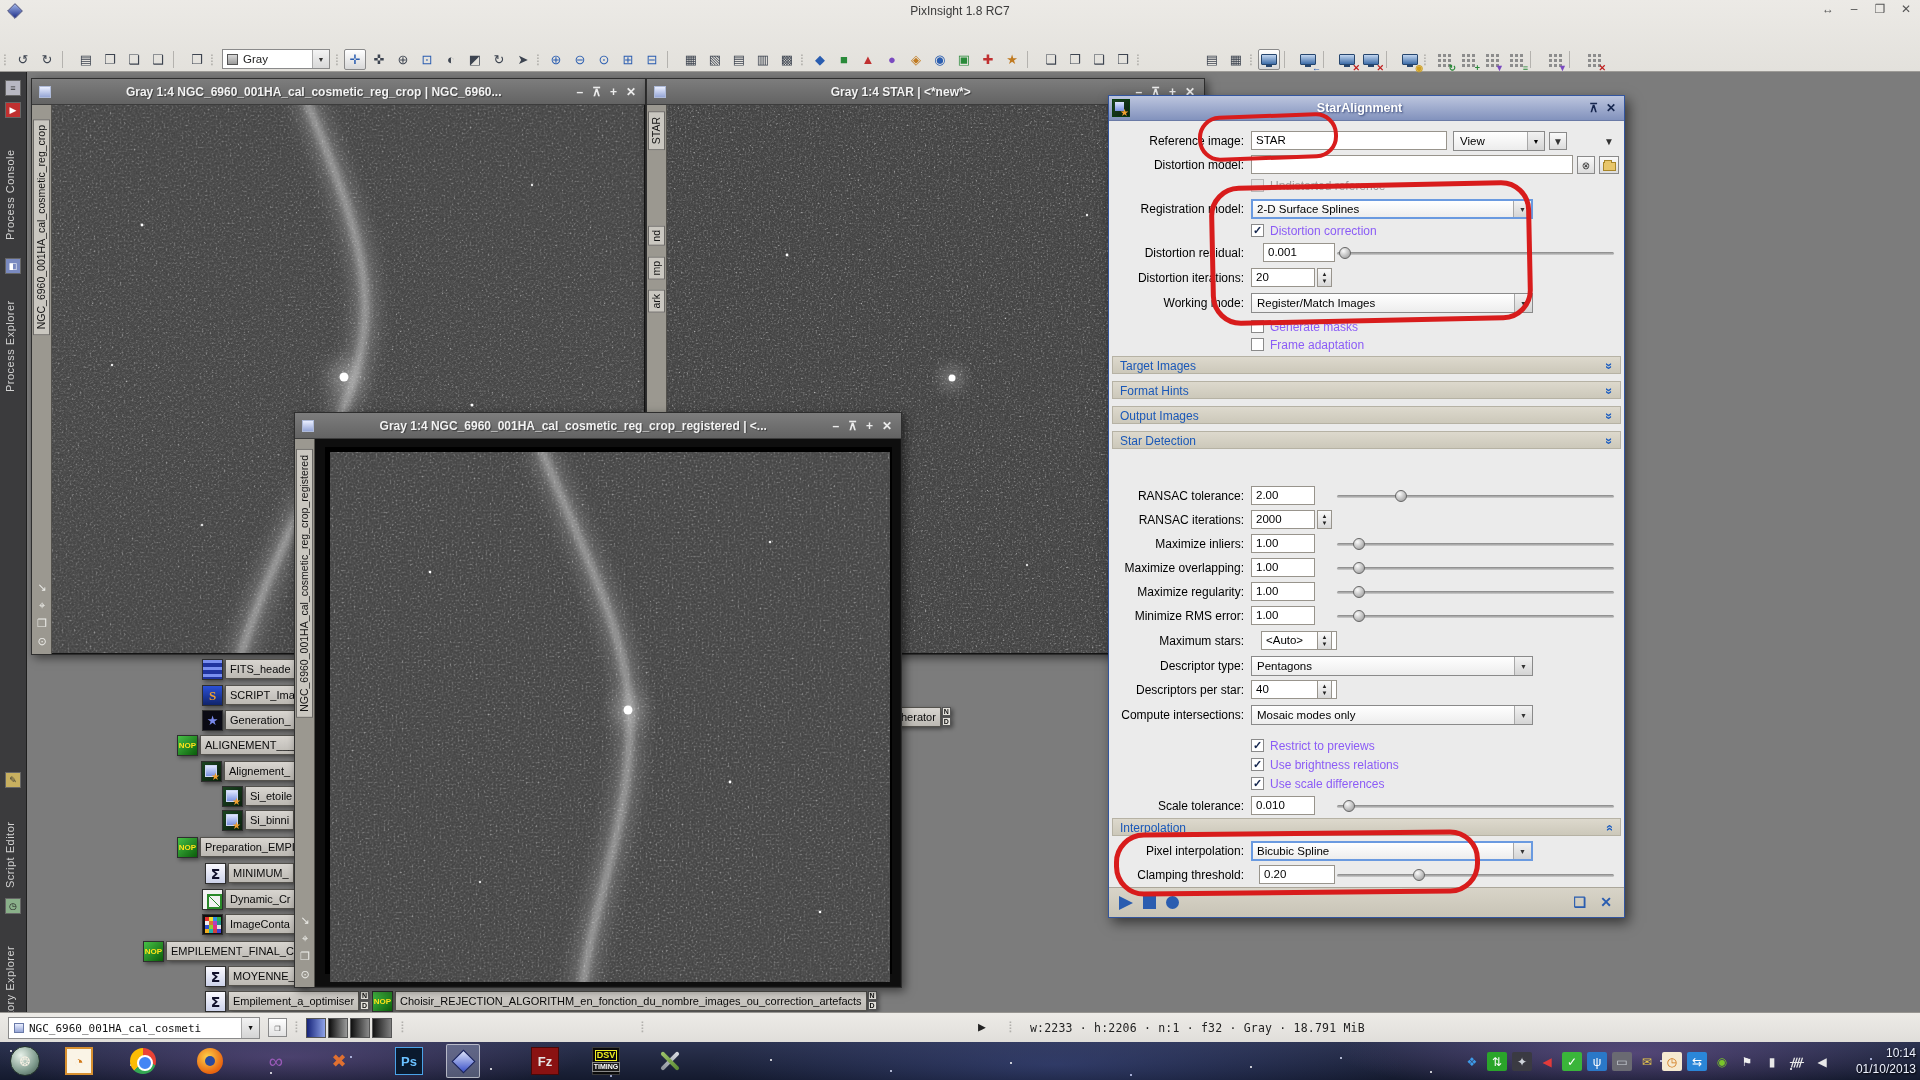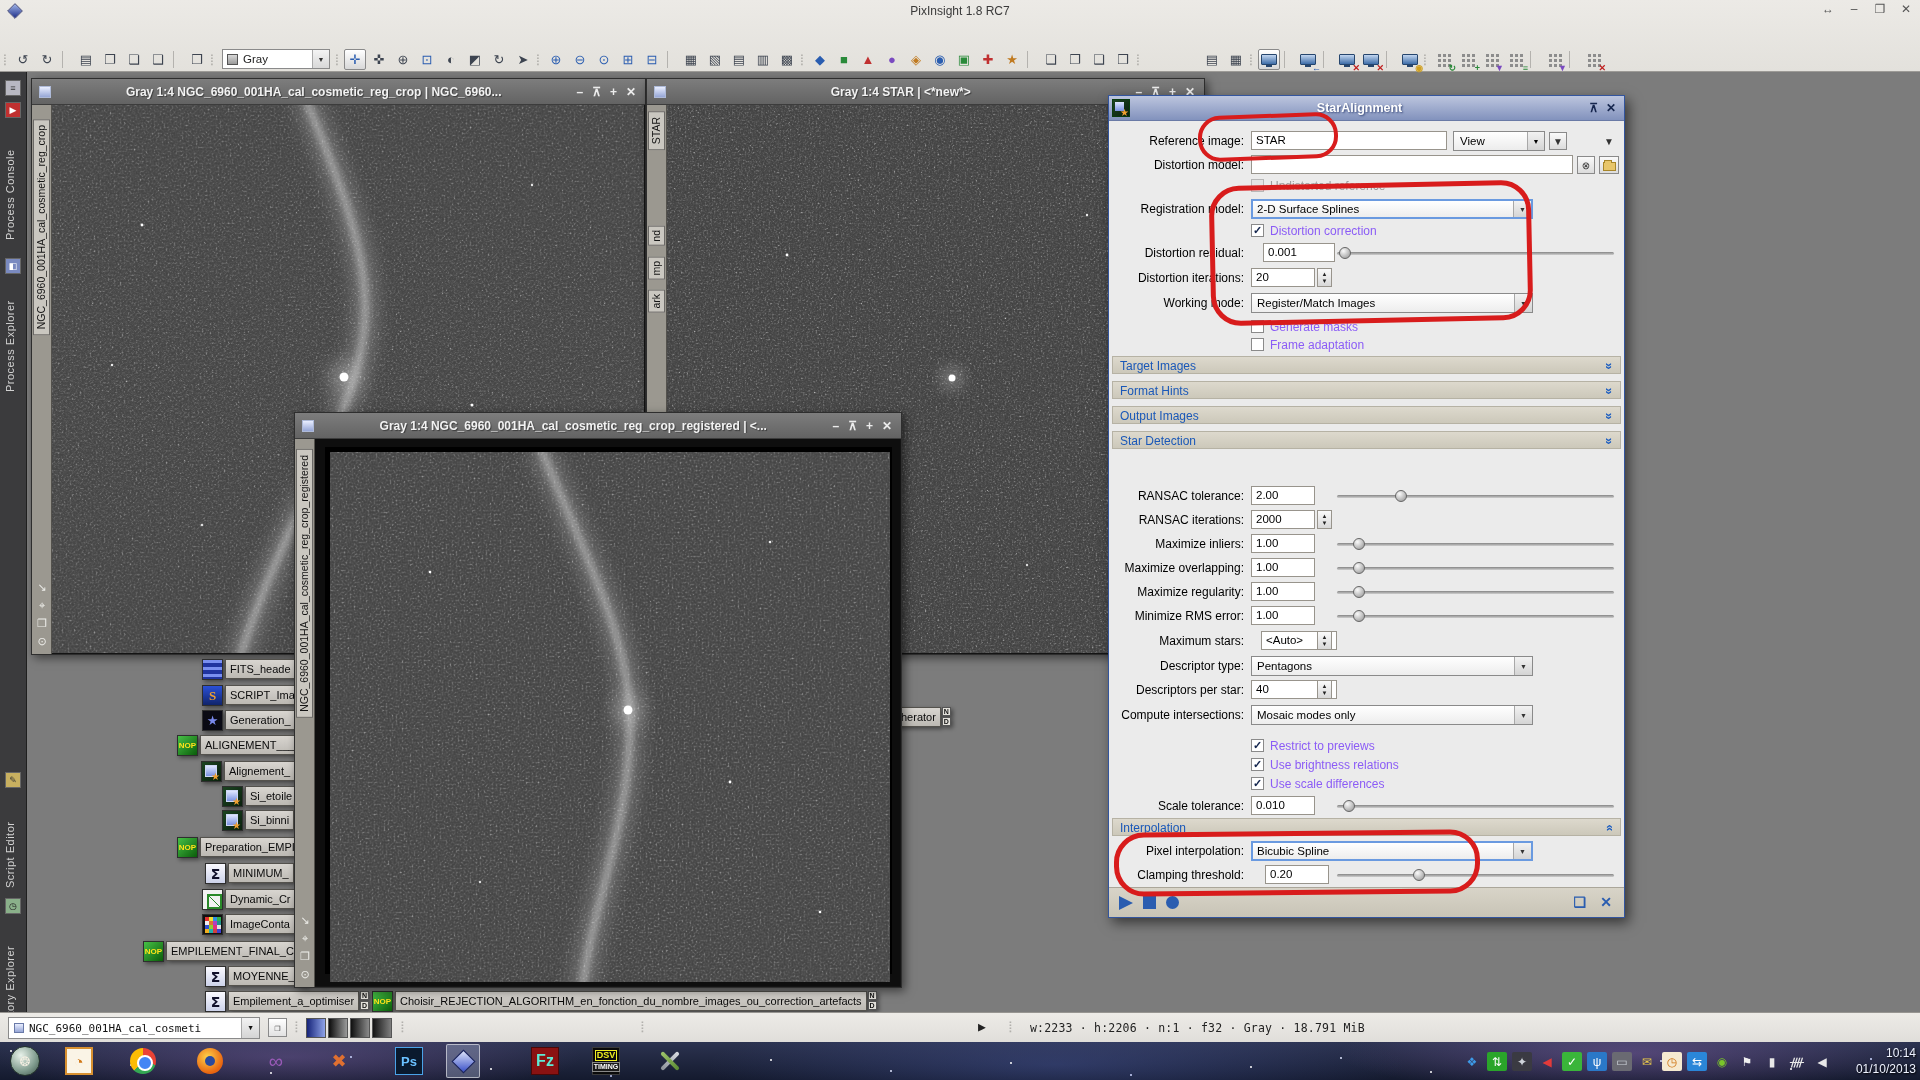--- a/index.html
+++ b/index.html
@@ -133,21 +133,21 @@
   .tile{width:28px;height:28px;display:flex;align-items:center;justify-content:center;font-weight:bold}
   .outlook{background:#faf4e6;border:2px solid #d89030;color:#d07818;font-size:15px}
   .chromec{width:26px;height:26px;border-radius:50%;background:conic-gradient(#ea4335 0 30%,#34a853 30% 62%,#fbbc05 62% 100%);position:relative}
   .chromec::after{content:"";position:absolute;left:7px;top:7px;width:12px;height:12px;border-radius:50%;background:#4285f4;border:2px solid #fff}
   .ffc{width:26px;height:26px;border-radius:50%;background:radial-gradient(circle at 40% 35%,#ffd24a,#e86410 70%);position:relative}
   .ffc::after{content:"";position:absolute;left:8px;top:8px;width:10px;height:10px;border-radius:50%;background:#2a4a9e}
   .vsinf{color:#9a5ab8;font-size:20px}
   .vsx{color:#e07030;font-size:18px}
   .ps{background:#0a1a2e;border:1px solid #4aa3e8;color:#6ac1ff;font-size:13px}
   .pigem{width:17px;height:17px;background:linear-gradient(135deg,#dde4fa,#3a50c8);transform:rotate(45deg);border:1px solid #1a2460}
-  .fz{background:#8a1212;border:1px solid #4a0808;color:#5eead4;font-size:16px}
+  .fz{background:#8a1212;border:1px solid #4a0808;color:#e5e5e5;font-size:13px}
   .dsv{background:#0a0a0a;border:1px solid #3a3a3a;flex-direction:column;gap:1px}
   .dsv b{color:#f0f020;font-size:9px;line-height:9px;border:1px solid #f0f020;padding:0 1px}
   .dsv i{font-style:normal;color:#fff;font-size:7px;line-height:8px;background:#1a1a1a;border:1px solid #888;padding:0 1px}
   .toolsx{position:relative;width:26px;height:26px}
   .toolsx::before,.toolsx::after{content:"";position:absolute;left:12px;top:1px;width:4px;height:24px;border-radius:2px}
   .toolsx::before{background:linear-gradient(#d8dce2,#8a9098);transform:rotate(45deg)}
   .toolsx::after{background:linear-gradient(#9ec46a,#5a8a34);transform:rotate(-45deg)}
   .tray{position:absolute;left:1462px;top:10px;display:flex;gap:5px;align-items:center}
   .tico{width:20px;height:19px;display:flex;align-items:center;justify-content:center;font-size:12px;border-radius:2px}
   #clock{position:absolute;right:4px;top:3px;width:92px;text-align:right;color:#eef2ff;font-size:12px;line-height:16px;text-shadow:1px 1px 2px #000}
@@ -724,21 +724,21 @@
 
   <div class="drow" style="top:745px">
     <span class="dlbl">Pixel interpolation:</span>
     <span class="ddd focus">
         <span>Bicubic Spline</span>
         <span class="arr">▼</span>
       </span>
   </div>
   <div class="drow" style="top:769px">
     <span class="dlbl">Clamping threshold:</span>
-    <span class="dfield" style="left:156px;width:64px">0.20</span>
+    <span class="dfield" style="left:150px;width:76px">0.20</span>
     <span class="dtrack">
         <span class="dknob" style="left:76px"></span>
       </span>
   </div>
 
   <div id="dlgfoot">
     <span class="tri"></span>
     <span class="sqr"></span>
     <span class="crc"></span>
     <span class="fdoc">❏</span>

